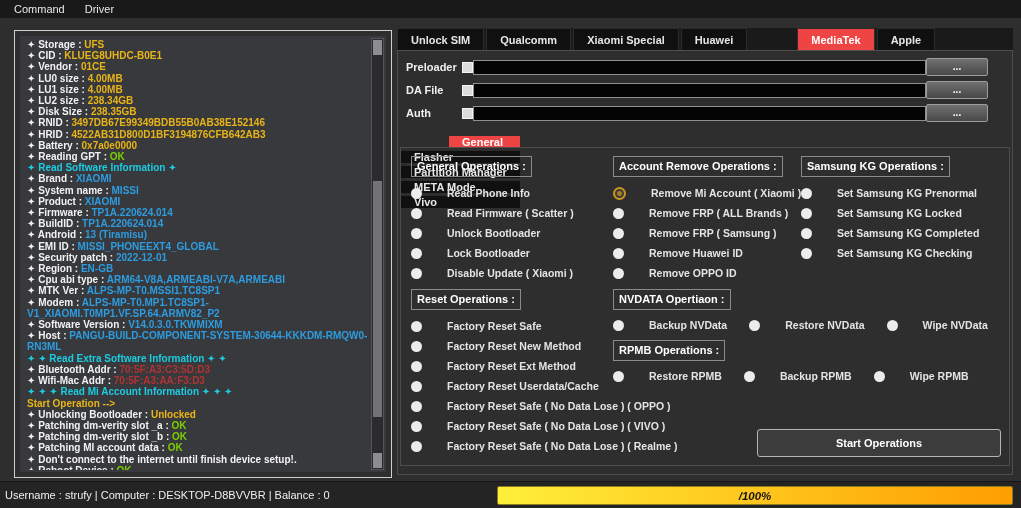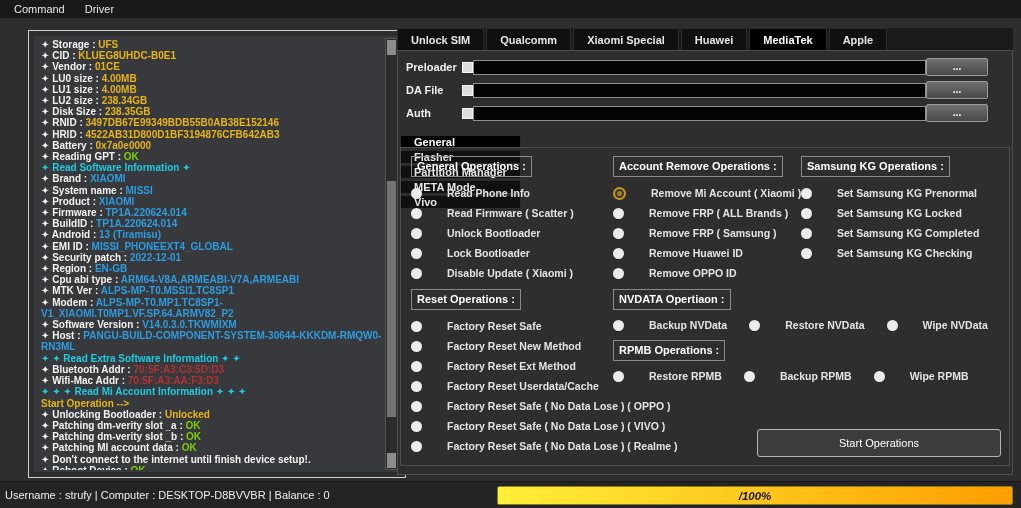--- a/index.html
+++ b/index.html
@@ -8,41 +8,41 @@
     position:relative;
     background:#2e2e2e;
     font-family:"Liberation Sans","DejaVu Sans",sans-serif;
   }
   
   .menubar { position:absolute; left:0; top:0; width:1021px; height:18px;
     background:#191919; display:flex; align-items:center; padding-left:4px; }
   .menu-item { padding:2px 10px; font-size:11px; color:#e8e8e8; }
 
   
-  .log-panel { position:absolute; left:28px; top:30px; width:378px; height:448px;
+  .log-panel { position:absolute; left:14px; top:30px; width:378px; height:448px;
     border:1px solid #cfcfcf; background:#2e2e2e; padding:5px; }
   .log-inner { position:relative; width:100%; height:100%; background:#37393c; }
   .log-content { position:absolute; top:3px; left:7px; right:18px; bottom:2px;
     overflow:hidden; font-size:10px; line-height:11.2px; font-weight:bold; }
   .log-line { overflow-wrap:anywhere; }
   .c-w { color:var(--c-w); } .c-y { color:var(--c-y); } .c-g { color:var(--c-g); }
   .c-c { color:var(--c-c); } .c-b { color:var(--c-b); } .c-r { color:var(--c-r); }
   .log-scrollbar { position:absolute; top:2px; right:2px; bottom:2px; width:13px;
     background:#2b2b2b; border:1px solid #52565a; }
   .sb-btn { position:absolute; left:1px; right:1px; height:15px; background:#8d8d8d; }
   .sb-btn.up { top:1px; } .sb-btn.down { bottom:1px; }
   .sb-thumb { position:absolute; left:1px; right:1px; top:33%; height:55%; background:#737373; }
 
   
   .right-page { position:absolute; left:397px; top:28px; width:616px; height:447px; }
   .tabs { display:flex; gap:2px; height:22px; }
   .main-tabs { position:absolute; top:0; left:0; right:0; background:#1a1a1a; }
   .tab { display:flex; align-items:center; padding:0 13px; background:#101010;
     color:#e6e6e6; font-size:11px; font-weight:bold; border:1px solid #2c2c2c; border-bottom:none; }
-  .tab.active { background:#000000; color:#fff; }
+  .tab.active { background:#ef4444; color:#fff;margin-left:48px; }
   .page-body { position:absolute; top:22px; left:0; right:0; bottom:0;
     border:1px solid #4e4e4e; background:#2e2e2e; }
 
   .file-rows { position:absolute; top:7px; left:8px; right:24px; }
   .file-row { display:flex; align-items:center; height:18px; margin-bottom:5px; }
   .file-label { width:56px; color:#f0f0f0; font-size:11px; font-weight:bold; flex:none; }
   .checkbox { width:11px; height:11px; background:#dcdcdc; border:1px solid #f5f5f5; flex:none; }
   .file-input { flex:1; height:15px; background:#040404; border:1px solid #8f8f8f;
     color:#ddd; font-size:10px; padding:0 4px; }
   .browse-btn { width:62px; height:18px; flex:none; background:linear-gradient(#707070,#484848);
@@ -63,21 +63,21 @@
   .radios.inline { display:flex; height:18px;justify-content:space-between; }
   .radios.inline .radio-item { margin-right:22px; height:18px; }
   .radio { width:11px; height:11px; border-radius:50%; background:#ececec; flex:none; position:relative; }
   .radio.selected { width:13px; height:13px; background:#3a3a3a; border:2px solid var(--accent); }
   .radio.selected::after { content:""; position:absolute; inset:2px; border-radius:50%;
     background:var(--accent); opacity:.75; }
   .radio-label { font-size:10.5px; font-weight:bold; color:#e4e4e4; white-space:nowrap; }
 
   .start-btn { position:absolute; right:8px; bottom:8px; width:244px; height:28px;
     background:#3c3c3c; border:1px solid #b5b5b5; border-radius:3px;
-    color:#fff; font-weight:normal; font-size:11px; cursor:default; }
+    color:#fff; font-weight:bold; font-size:11px; cursor:default; }
 
   
   .statusbar { position:absolute; left:0; bottom:0; width:1021px; height:27px;
     background:#242424; border-top:1px solid #161616; }
   .status-text { position:absolute; left:5px; top:7px; font-size:11px; color:#efefef; }
   .progress { position:absolute; left:497px; top:4px; width:516px; height:19px;
     background:linear-gradient(90deg,var(--p1),var(--p2));
     border:1px solid #8a7a20; border-radius:2px;
     display:flex; align-items:center; justify-content:center; }
   .progress span { font-style:italic; font-weight:bold; font-size:11.5px; color:#151515; }

